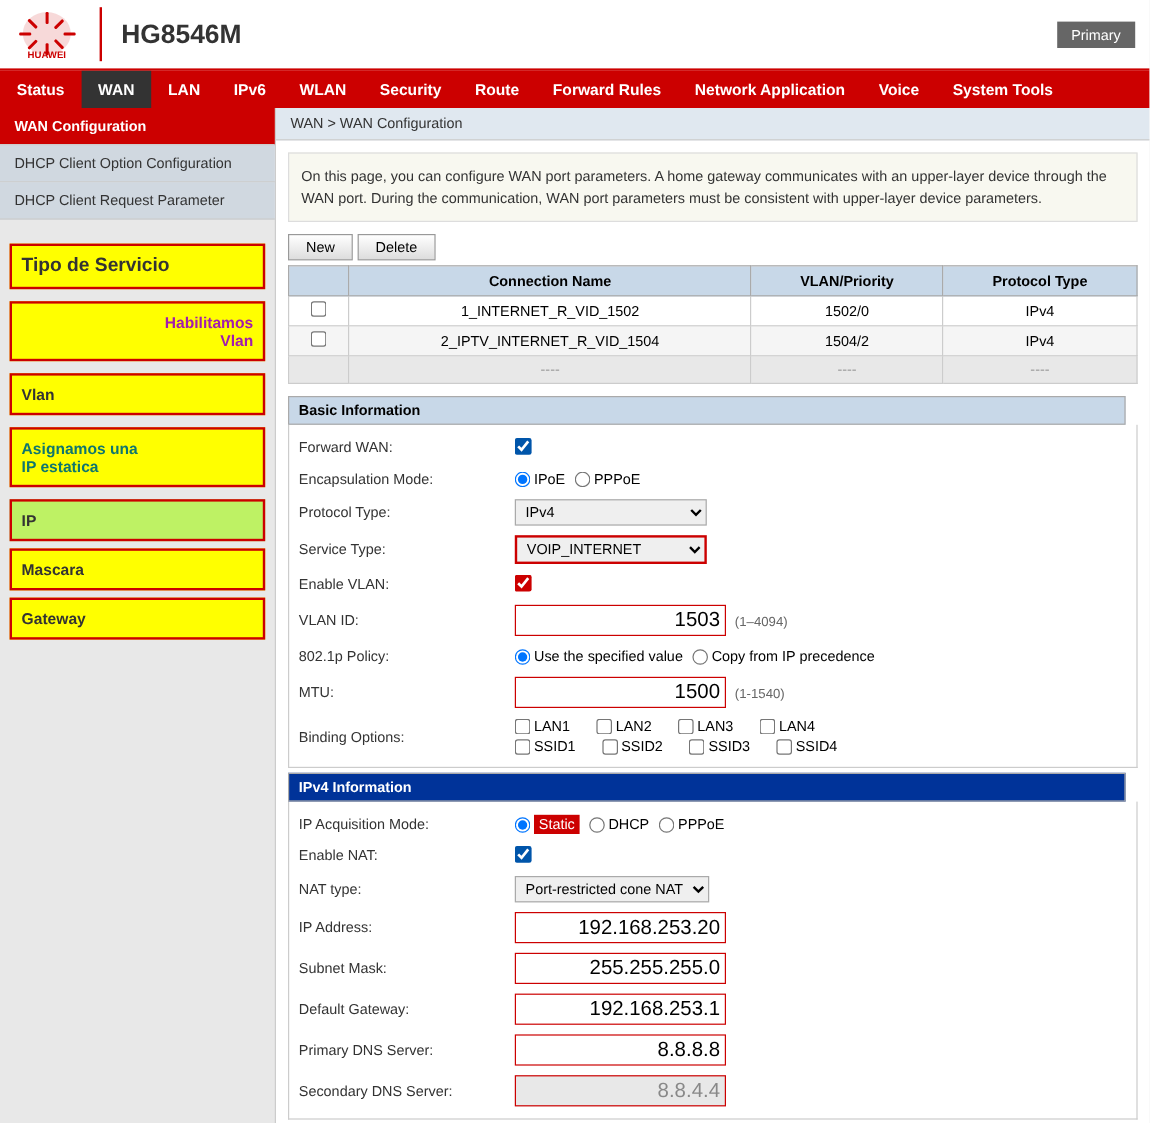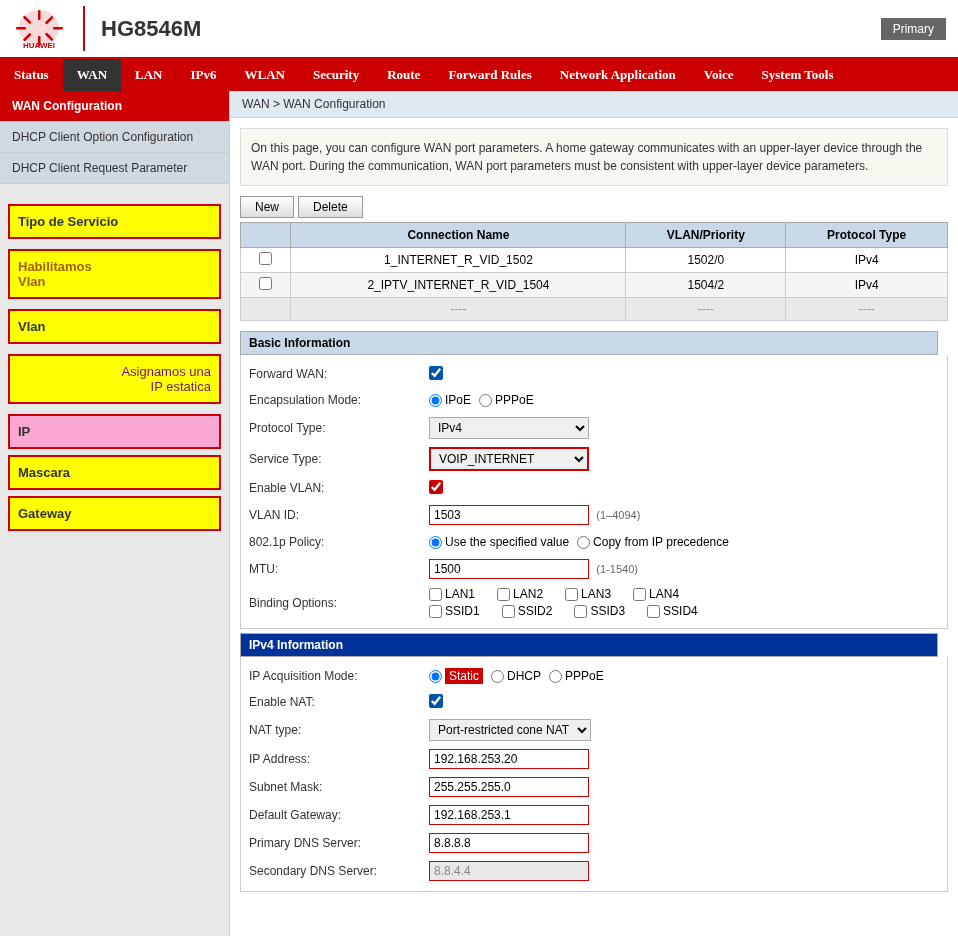--- a/index.html
+++ b/index.html
@@ -6,21 +6,21 @@
     body { font-family: Arial, sans-serif; font-size: 12px; background: #f0f0f0; width: 958px; }
 
     
     .header { background: white; display: flex; align-items: center; padding: 6px 12px; border-bottom: 2px solid #cc0000; }
     .logo-area { display: flex; align-items: center; gap: 8px; border-right: 2px solid #cc0000; padding-right: 16px; margin-right: 16px; }
     .logo-svg { width: 55px; height: 45px; }
     .device-name { font-size: 22px; font-weight: bold; color: #333; flex: 1; }
     .logout-btn { background: #666; color: white; padding: 4px 12px; border: none; cursor: pointer; font-size: 12px; }
 
     
-    .nav { background: #cc0000; display: flex; align-items: flex-end; padding: 0; font-family: Liberation Serif, serif; }
+    .nav { background: #cc0000; display: flex; align-items: flex-end; padding: 0; }
     .nav-item { color: white; padding: 8px 14px; cursor: pointer; font-size: 13px; font-weight: bold; text-decoration: none; }
     .nav-item.active { background: #333; }
 
     
     .main-layout { display: flex; min-height: 860px; }
 
     
     .sidebar { width: 230px; background: #e8e8e8; border-right: 1px solid #ccc; }
     .sidebar-item { padding: 8px 12px; cursor: pointer; font-size: 12px; border-bottom: 1px solid #ccc; }
     .sidebar-item.active { background: #cc0000; color: white; font-weight: bold; }
@@ -46,21 +46,21 @@
     table.main-table tr:nth-child(even) td { background: #f5f5f5; }
     table.main-table tr.dashes td { color: #999; background: #e8e8e8; }
 
     
     .section-header { background: #c8d8e8; padding: 4px 8px; font-weight: bold; font-size: 12px; margin: 4px 20px 0 10px; border: 1px solid #aaa; }
     .form-area { margin: 0 10px; border: 1px solid #ccc; border-top: none; padding: 6px 0; }
     .form-row { display: flex; align-items: center; padding: 4px 8px; min-height: 26px; }
     .form-label { width: 180px; min-width: 180px; color: #333; font-size: 12px; }
     .form-control { flex: 1; }
 
-    input[type="text"], input[type="number"] { border: 1px solid #cc0000; padding: 2px 4px; font-size: 12px; width: 160px; }
+    input[type="text"], input[type="number"] { border: 1px solid #cc0000; padding: 2px 4px; font-size: 17px; width: 176px; text-align: right; }
     select { border: 1px solid #aaa; padding: 2px 4px; font-size: 12px; min-width: 160px; }
 
     .checkbox-styled { width: 14px; height: 14px; accent-color: #0055aa; }
 
     .radio-group { display: flex; align-items: center; gap: 8px; }
     .radio-group label { display: flex; align-items: center; gap: 3px; }
 
     .hint { color: #666; font-size: 11px; margin-left: 4px; }
 
     .binding-checkboxes { display: flex; flex-direction: column; gap: 3px; }
@@ -114,25 +114,25 @@
   </div>
 
   <div class="main-layout">
 
     <div class="sidebar">
       <div class="sidebar-item active">WAN Configuration</div>
       <div class="sidebar-item">DHCP Client Option Configuration</div>
       <div class="sidebar-item">DHCP Client Request Parameter</div>
 
       <div style="margin: 20px 8px 8px 8px;">
-        <div style="border:2px solid #cc0000; background:yellow; padding:8px; margin-bottom:10px; font-size:13px; font-weight:bold; color:#333;">Tipo de Servicio</div>
-        <div style="border:2px solid #cc0000; background:yellow; padding:8px; margin-bottom:10px; font-size:13px; font-weight:bold; color:#a16207; text-align:left;">Habilitamos<br>Vlan</div>
+        <div style="border:2px solid #cc0000; background:yellow; padding:8px; margin-bottom:10px; font-size:16px; font-weight:bold; color:#333;">Tipo de Servicio</div>
+        <div style="border:2px solid #cc0000; background:yellow; padding:8px; margin-bottom:10px; font-size:13px; font-weight:bold; color:#a21caf; text-align:right;">Habilitamos<br>Vlan</div>
         <div style="border:2px solid #cc0000; background:yellow; padding:8px; margin-bottom:10px; font-size:13px; font-weight:bold; color:#333;">Vlan</div>
-        <div style="border:2px solid #cc0000; background:yellow; padding:8px; margin-bottom:10px; font-size:13px; font-weight:normal; color:#701a75; text-align:right;">Asignamos una<br>IP estatica</div>
-        <div style="border:2px solid #cc0000; background:#f9a8d4; padding:8px; margin-bottom:6px; font-size:13px; font-weight:bold; color:#333;">IP</div>
+        <div style="border:2px solid #cc0000; background:yellow; padding:8px; margin-bottom:10px; font-size:13px; font-weight:bold; color:#0f766e; text-align:left;">Asignamos una<br>IP estatica</div>
+        <div style="border:2px solid #cc0000; background:#bef264; padding:8px; margin-bottom:6px; font-size:13px; font-weight:bold; color:#333;">IP</div>
         <div style="border:2px solid #cc0000; background:yellow; padding:8px; margin-bottom:6px; font-size:13px; font-weight:bold; color:#333;">Mascara</div>
         <div style="border:2px solid #cc0000; background:yellow; padding:8px; margin-bottom:6px; font-size:13px; font-weight:bold; color:#333;">Gateway</div>
       </div>
     </div>
 
     <div class="content">
       <div class="breadcrumb">WAN &gt; WAN Configuration</div>
 
       <div class="info-box">On this page, you can configure WAN port parameters. A home gateway communicates with an upper-layer device through the WAN port. During the communication, WAN port parameters must be consistent with upper-layer device parameters.</div>
 

